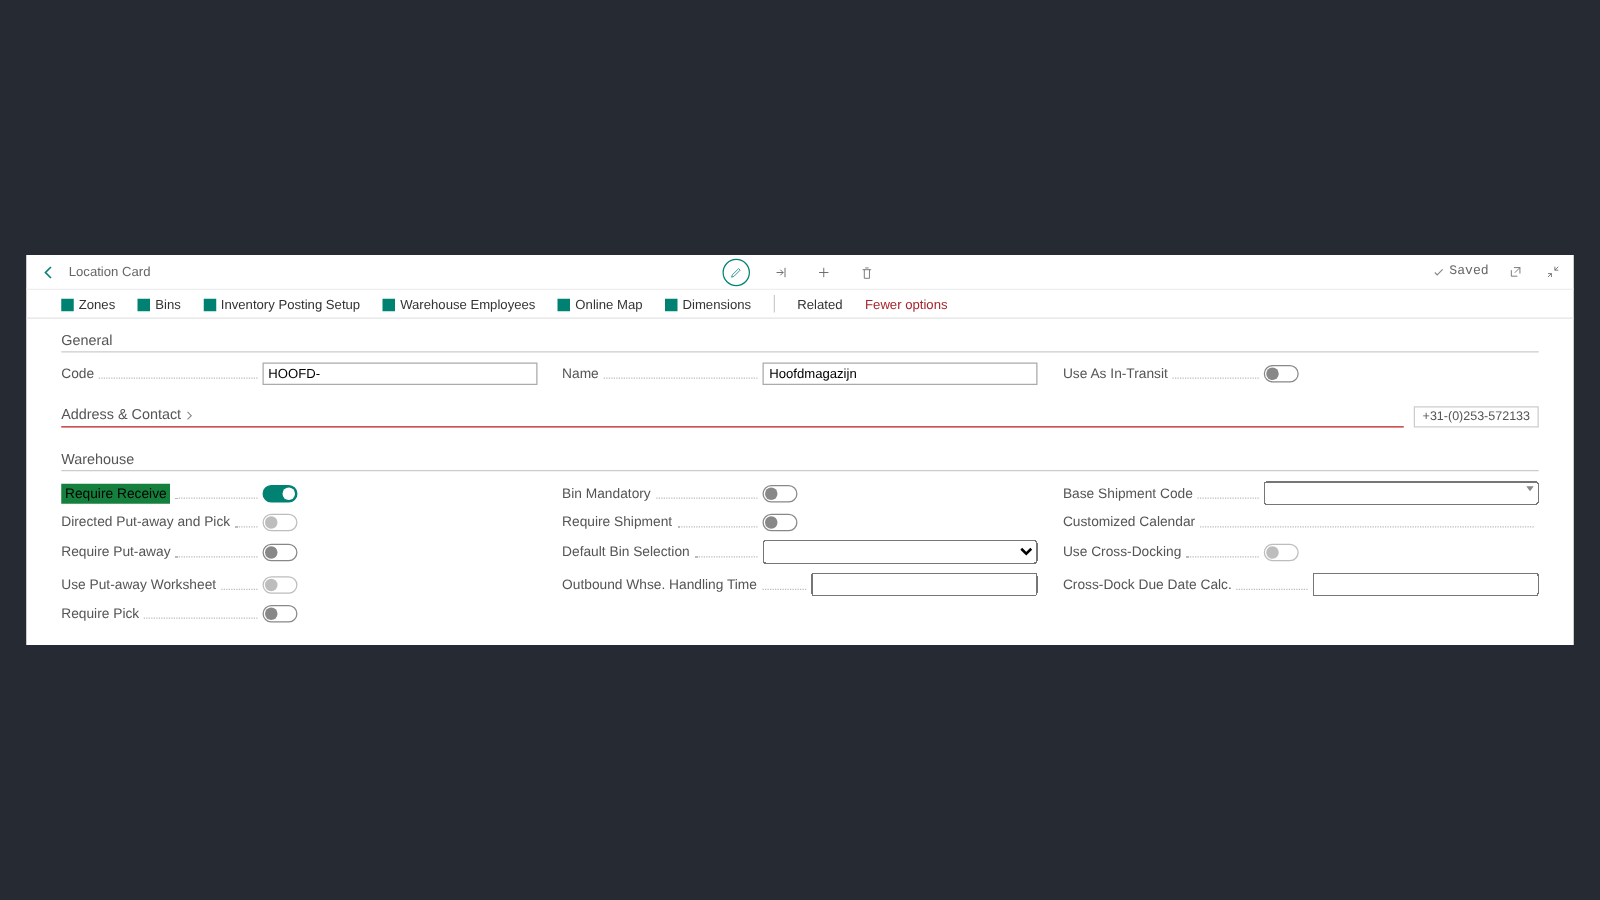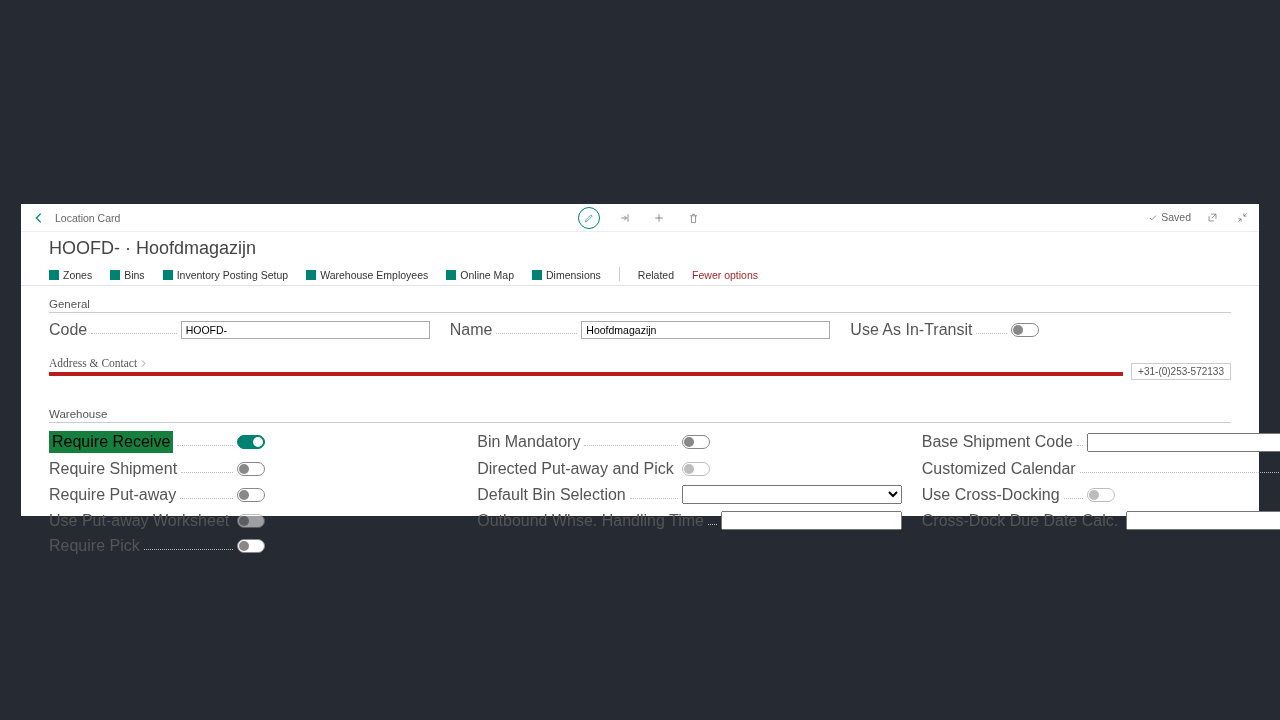--- a/index.html
+++ b/index.html
@@ -64,21 +64,21 @@
 .top-right {
   position: absolute;
   right: 8px;
   top: 4px;
   display: flex;
   gap: 12px;
   align-items: center;
   font-size: 10.5px;
   color: #666;
 }
-.saved { display: flex; align-items: flex-end; gap: 3px; }
+.saved { display: flex; align-items: flex-end; gap: 3px; font-family: Liberation Mono, monospace; }
 .title {
   font-size: 18px;
   font-weight: 300;
   color: #444;
   padding: 6px 28px 4px;
 }
 .menubar {
   display: flex;
   align-items: flex-end;
   padding: 4px 28px;
@@ -105,50 +105,50 @@
   align-items: center;
   gap: 3px;
 }
 .addr-row {
   display: flex;
   justify-content: space-between;
   align-items: center;
   margin-top: 12px;
   margin-bottom: 10px;
 }
-.addr-row .section-title { flex: 1; margin-bottom: 16px; border-bottom: 4px solid #b91c1c; padding-bottom: 3px; font-family: Liberation Serif, serif; }
+.addr-row .section-title { flex: 1; margin-bottom: 4px; border-bottom: 1px solid #b91c1c; padding-bottom: 3px; }
 .phone-box {
   border: 1px solid #ccc;
   padding: 2px 6px;
   font-size: 10px;
   color: #555;
   margin-left: 8px;
 }
 .general-row {
   display: flex;
   gap: 20px;
 }
 .field {
   display: flex;
   align-items: center;
   flex: 1;
 }
 .field-label {
   color: #555;
-  font-size: 16px;
+  font-size: 11px;
   white-space: nowrap;
 }
 .dots {
   flex: 1;
   border-bottom: 1px dotted #bbb;
   margin: 0 4px;
   height: 8px;
 }
 .field input[type=text], .field select {
-  width: 249px;
+  width: 220px;
   height: 18px;
   border: 1px solid #aaa;
   padding: 1px 4px;
   font-size: 10.5px;
   font-family: inherit;
 }
 .lookup { position: relative; }
 .lookup input { width: 220px; padding-right: 16px; }
 .lookup-caret {
   position: absolute; right: 4px; top: 4px;
@@ -249,21 +249,20 @@
           </svg>
       </div>
       <div class="icon-btn">
         <svg width="11" height="11" viewBox="0 0 16 16">
             <path d="M10 2 L10 6 L14 6 M6 14 L6 10 L2 10 M10 6 L14 2 M6 10 L2 14" stroke="currentColor" stroke-width="1" fill="none"></path>
           </svg>
       </div>
     </div>
   </div>
 
-  <div class="title">HOOFD- · Hoofdmagazijn</div>
 
   <div class="menubar">
     <div class="menu-item">
         <span class="menu-icon"></span>
         <span>Zones</span>
       </div>
     <div class="menu-item">
         <span class="menu-icon"></span>
         <span>Bins</span>
       </div>
@@ -349,31 +348,31 @@
       <div class="wh-field">
         <span class="field-label">Base Shipment Code</span>
         <span class="dots"></span>
         <div class="lookup">
           <input type="text" style="">
           <div class="lookup-caret"></div>
         </div>
       </div>
 
       <div class="wh-field">
+        <span class="field-label">Directed Put-away and Pick</span>
+        <span class="dots"></span>
+        <div class="toggle disabled">
+            <div class="knob"></div>
+          </div>
+        <span style="width:192px"></span>
+      </div>
+      <div class="wh-field">
         <span class="field-label">Require Shipment</span>
         <span class="dots"></span>
         <div class="toggle">
-            <div class="knob"></div>
-          </div>
-        <span style="width:192px"></span>
-      </div>
-      <div class="wh-field">
-        <span class="field-label">Directed Put-away and Pick</span>
-        <span class="dots"></span>
-        <div class="toggle disabled">
             <div class="knob"></div>
           </div>
         <span style="width:192px"></span>
       </div>
       <div class="wh-field">
         <span class="field-label">Customized Calendar</span>
         <span class="dots"></span>
       </div>
 
       <div class="wh-field">

